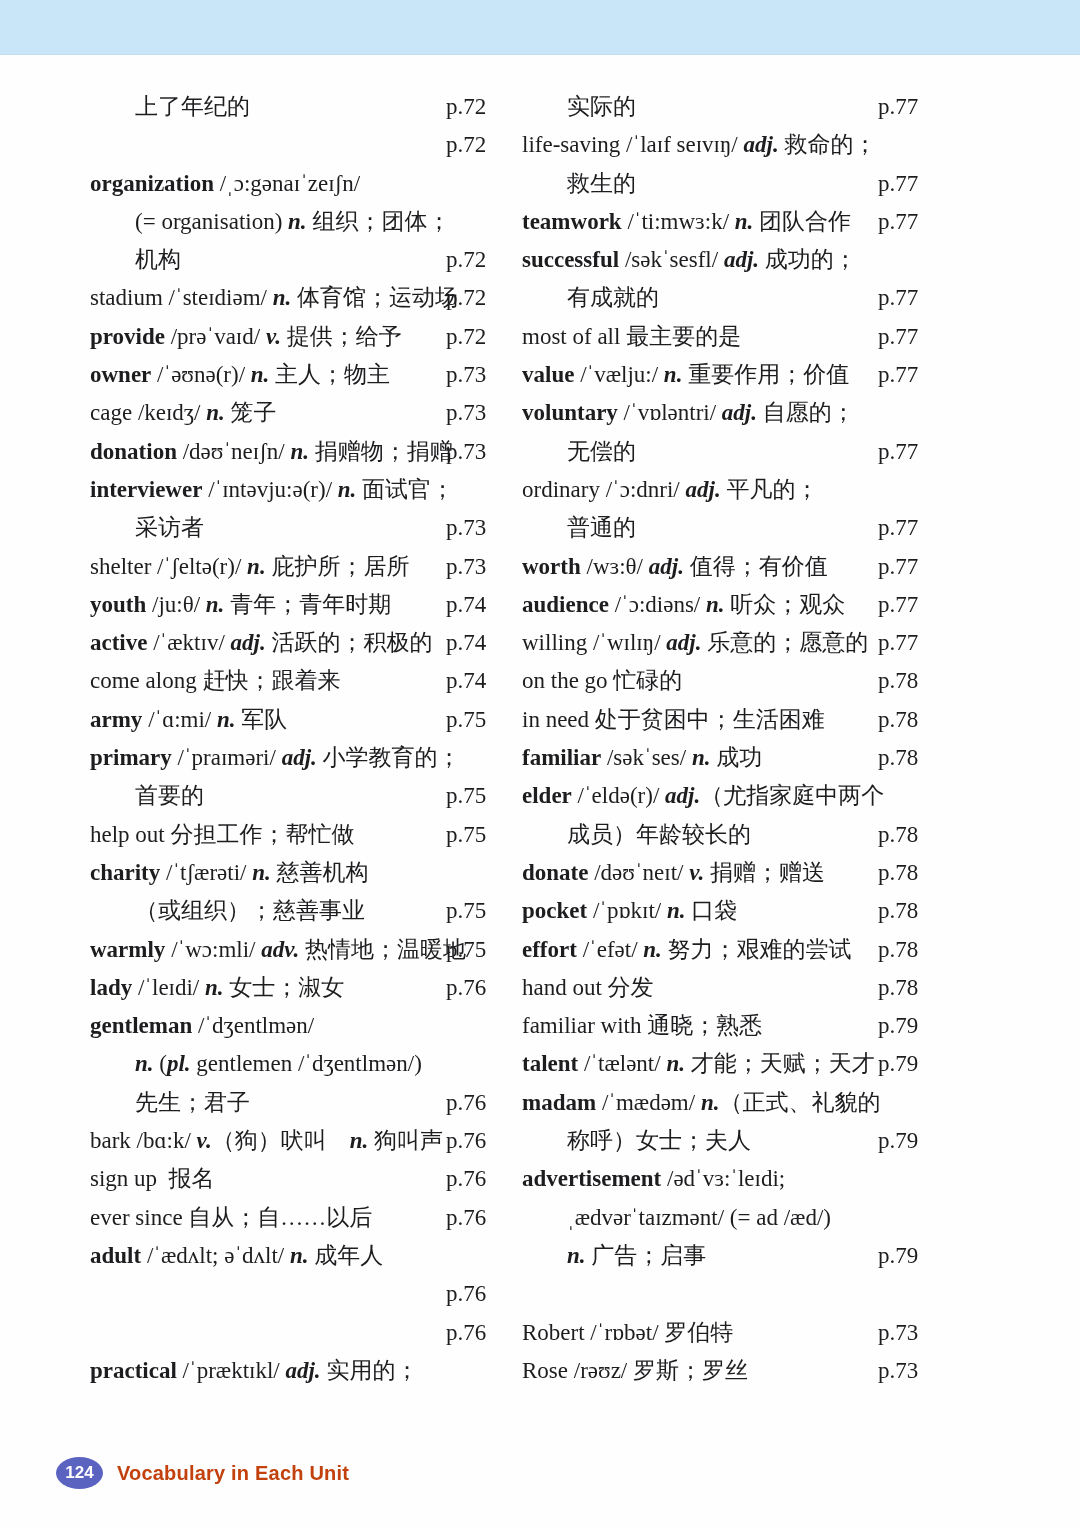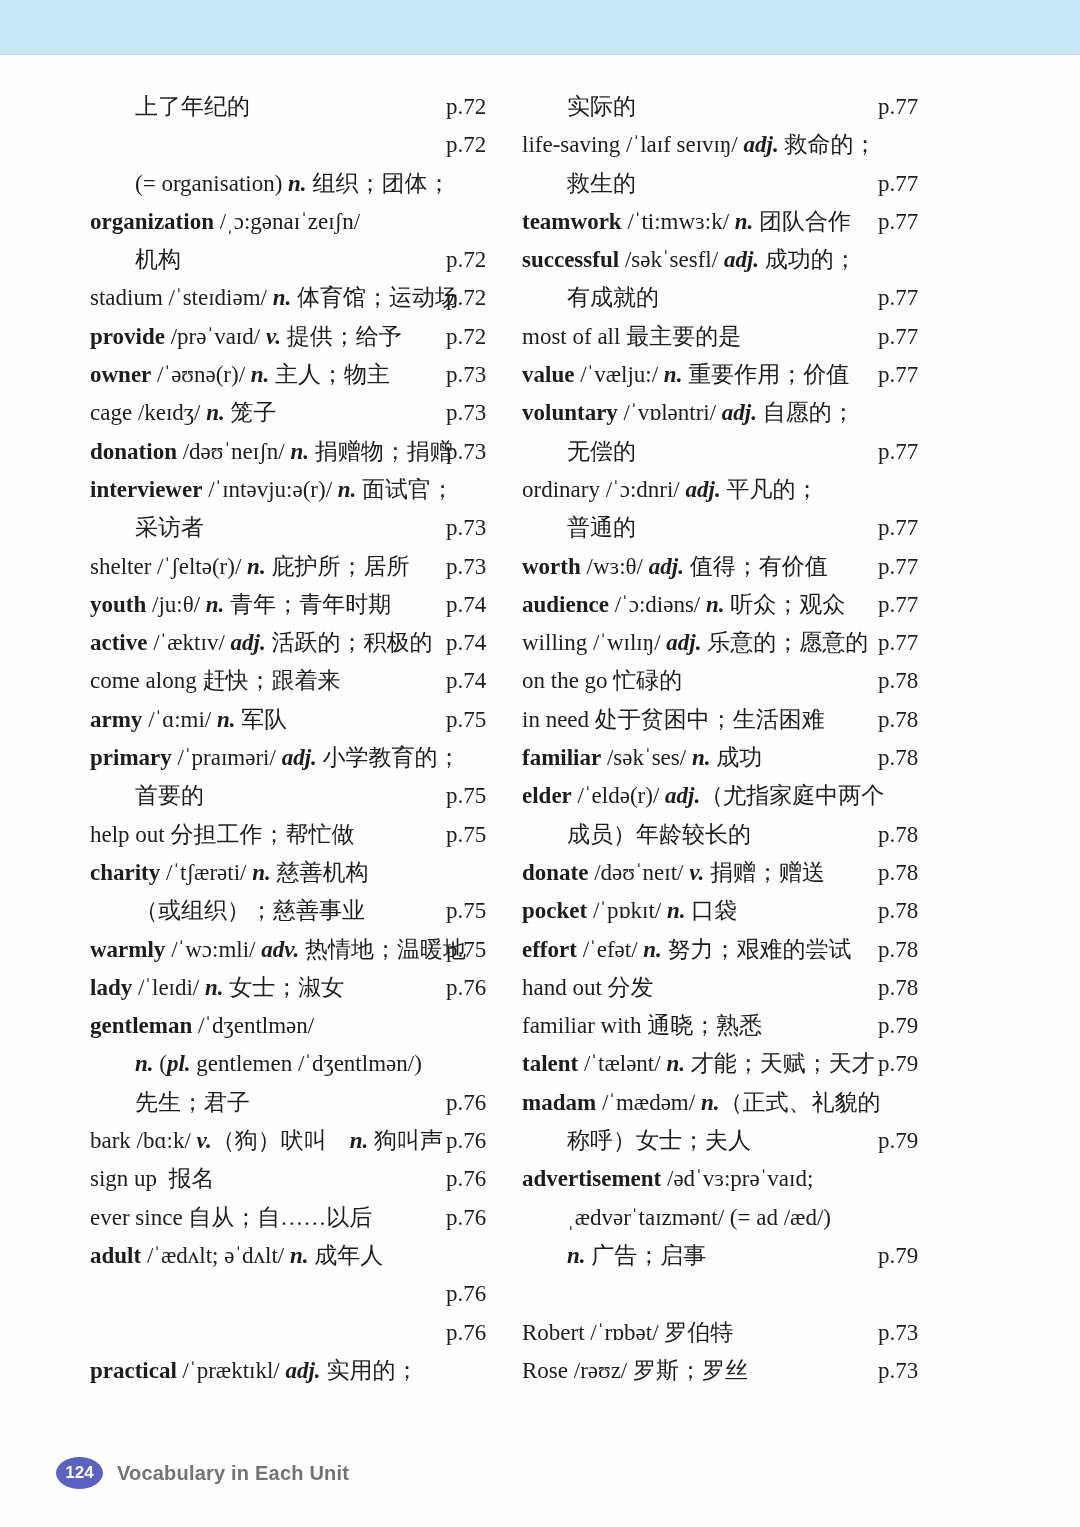--- a/index.html
+++ b/index.html
@@ -47,22 +47,22 @@
 </head>
 <body style="color: rgb(29, 29, 32);">
 
 <div class="page">
   <div class="top-band" style="background: rgb(201, 229, 248);"></div>
 
   <div class="columns">
     <div class="col col-left" id="col-left">
         <div class="row indent"><span class="txt"><span class="seg-r">上了年纪的</span></span><span class="pageref">p.72</span></div>
         <div class="row"><span class="pageref">p.72</span></div>
+        <div class="row"><span class="txt"><span class="seg-b">organization</span><span class="seg-r"> /ˌɔ:gənaɪˈzeɪʃn/</span></span></div>
         <div class="row indent"><span class="txt"><span class="seg-r">(= organisation) </span><span class="seg-i">n.</span><span class="seg-r"> 组织；团体；</span></span></div>
-        <div class="row"><span class="txt"><span class="seg-b">organization</span><span class="seg-r"> /ˌɔ:gənaɪˈzeɪʃn/</span></span></div>
         <div class="row indent"><span class="txt"><span class="seg-r">机构</span></span><span class="pageref">p.72</span></div>
         <div class="row"><span class="txt"><span class="seg-r">stadium /ˈsteɪdiəm/ </span><span class="seg-i">n.</span><span class="seg-r"> 体育馆；运动场</span></span><span class="pageref">p.72</span></div>
         <div class="row"><span class="txt"><span class="seg-b">provide</span><span class="seg-r"> /prəˈvaɪd/ </span><span class="seg-i">v.</span><span class="seg-r"> 提供；给予</span></span><span class="pageref">p.72</span></div>
         <div class="row"><span class="txt"><span class="seg-b">owner</span><span class="seg-r"> /ˈəʊnə(r)/ </span><span class="seg-i">n.</span><span class="seg-r"> 主人；物主</span></span><span class="pageref">p.73</span></div>
         <div class="row"><span class="txt"><span class="seg-r">cage /keɪdʒ/ </span><span class="seg-i">n.</span><span class="seg-r"> 笼子</span></span><span class="pageref">p.73</span></div>
         <div class="row"><span class="txt"><span class="seg-b">donation</span><span class="seg-r"> /dəʊˈneɪʃn/ </span><span class="seg-i">n.</span><span class="seg-r"> 捐赠物；捐赠</span></span><span class="pageref">p.73</span></div>
         <div class="row"><span class="txt"><span class="seg-b">interviewer</span><span class="seg-r"> /ˈɪntəvju:ə(r)/ </span><span class="seg-i">n.</span><span class="seg-r"> 面试官；</span></span></div>
         <div class="row indent"><span class="txt"><span class="seg-r">采访者</span></span><span class="pageref">p.73</span></div>
         <div class="row"><span class="txt"><span class="seg-r">shelter /ˈʃeltə(r)/ </span><span class="seg-i">n.</span><span class="seg-r"> 庇护所；居所</span></span><span class="pageref">p.73</span></div>
         <div class="row"><span class="txt"><span class="seg-b">youth</span><span class="seg-r"> /ju:θ/ </span><span class="seg-i">n.</span><span class="seg-r"> 青年；青年时期</span></span><span class="pageref">p.74</span></div>
@@ -109,28 +109,28 @@
         <div class="row"><span class="txt"><span class="seg-b">elder</span><span class="seg-r"> /ˈeldə(r)/ </span><span class="seg-i">adj.</span><span class="seg-r">（尤指家庭中两个</span></span></div>
         <div class="row indent"><span class="txt"><span class="seg-r">成员）年龄较长的</span></span><span class="pageref">p.78</span></div>
         <div class="row"><span class="txt"><span class="seg-b">donate</span><span class="seg-r"> /dəʊˈneɪt/ </span><span class="seg-i">v.</span><span class="seg-r"> 捐赠；赠送</span></span><span class="pageref">p.78</span></div>
         <div class="row"><span class="txt"><span class="seg-b">pocket</span><span class="seg-r"> /ˈpɒkɪt/ </span><span class="seg-i">n.</span><span class="seg-r"> 口袋</span></span><span class="pageref">p.78</span></div>
         <div class="row"><span class="txt"><span class="seg-b">effort</span><span class="seg-r"> /ˈefət/ </span><span class="seg-i">n.</span><span class="seg-r"> 努力；艰难的尝试</span></span><span class="pageref">p.78</span></div>
         <div class="row"><span class="txt"><span class="seg-r">hand out 分发</span></span><span class="pageref">p.78</span></div>
         <div class="row"><span class="txt"><span class="seg-r">familiar with 通晓；熟悉</span></span><span class="pageref">p.79</span></div>
         <div class="row"><span class="txt"><span class="seg-b">talent</span><span class="seg-r"> /ˈtælənt/ </span><span class="seg-i">n.</span><span class="seg-r"> 才能；天赋；天才</span></span><span class="pageref">p.79</span></div>
         <div class="row"><span class="txt"><span class="seg-b">madam</span><span class="seg-r"> /ˈmædəm/ </span><span class="seg-i">n.</span><span class="seg-r">（正式、礼貌的</span></span></div>
         <div class="row indent"><span class="txt"><span class="seg-r">称呼）女士；夫人</span></span><span class="pageref">p.79</span></div>
-        <div class="row"><span class="txt"><span class="seg-b">advertisement</span><span class="seg-r"> /ədˈvɜ:prəˈvaɪd;</span></span></div>
+        <div class="row"><span class="txt"><span class="seg-b">advertisement</span><span class="seg-r"> /ədˈvɜ:ˈleɪdi;</span></span></div>
         <div class="row indent"><span class="txt"><span class="seg-r">ˌædvərˈtaɪzmənt/ (= ad /æd/)</span></span></div>
         <div class="row indent"><span class="txt"><span class="seg-i">n.</span><span class="seg-r"> 广告；启事</span></span><span class="pageref">p.79</span></div>
         <div class="row"></div>
         <div class="row"><span class="txt"><span class="seg-r">Robert /ˈrɒbət/ 罗伯特</span></span><span class="pageref">p.73</span></div>
         <div class="row"><span class="txt"><span class="seg-r">Rose /rəʊz/ 罗斯；罗丝</span></span><span class="pageref">p.73</span></div>
       </div>
   </div>
 
   <div class="footer">
     <div class="badge" id="badge" style="background: rgb(90, 99, 192);">
       <span>124</span>
     </div>
-    <div class="footer-label" id="footer-label" style="color: #737373;">Vocabulary in Each Unit</div>
+    <div class="footer-label" id="footer-label" style="color: #c2410c;">Vocabulary in Each Unit</div>
   </div>
 </div>
 
 </body></html>

